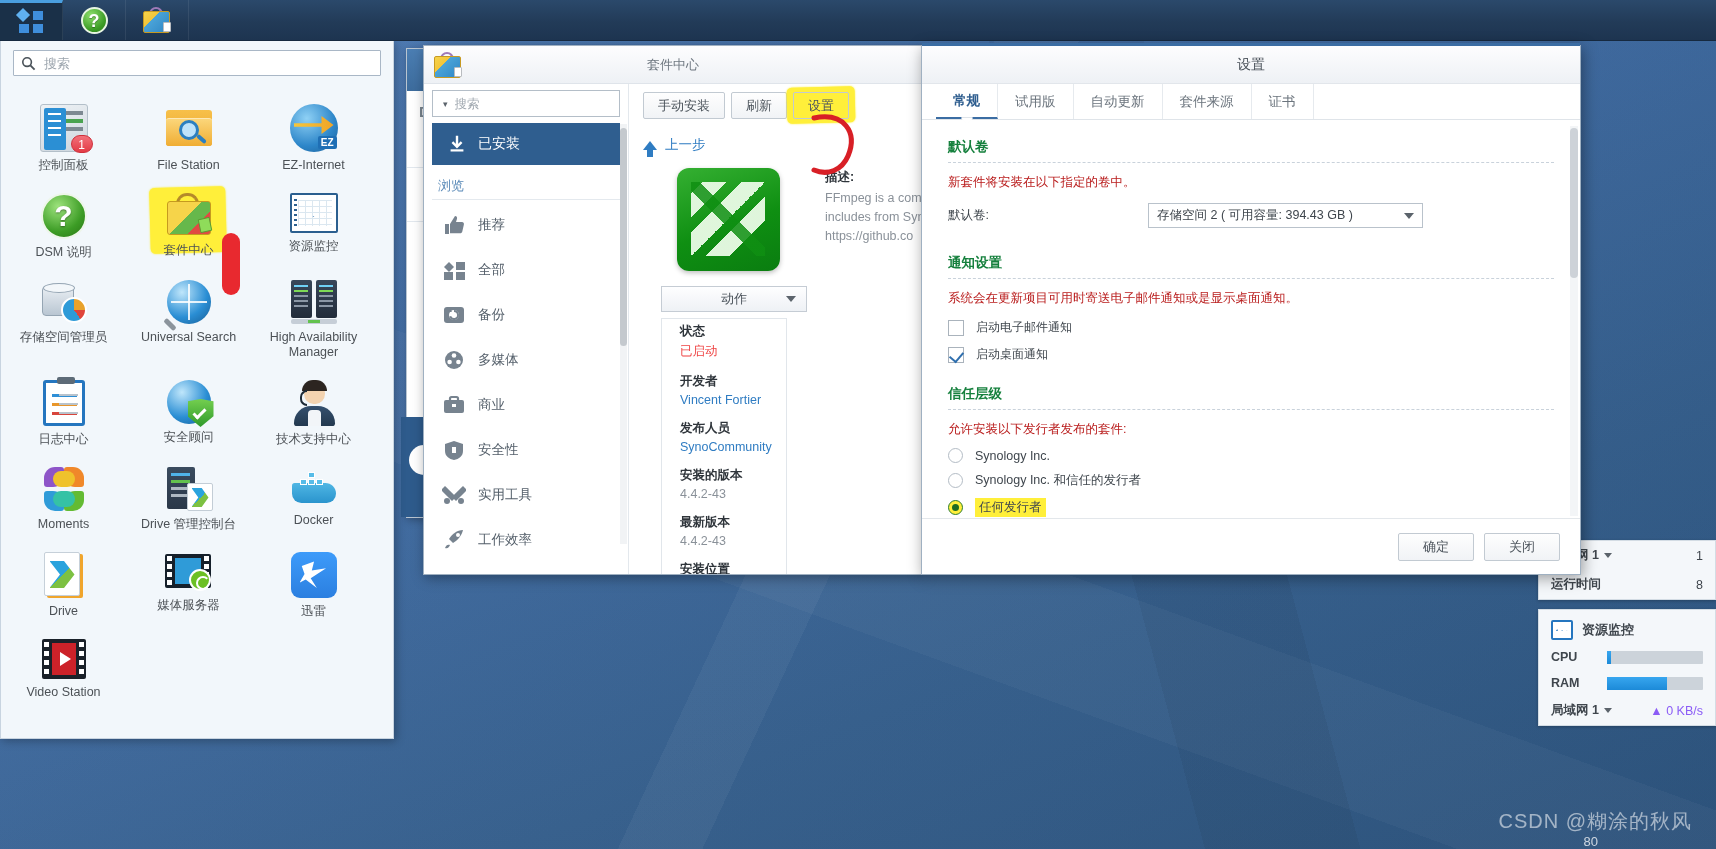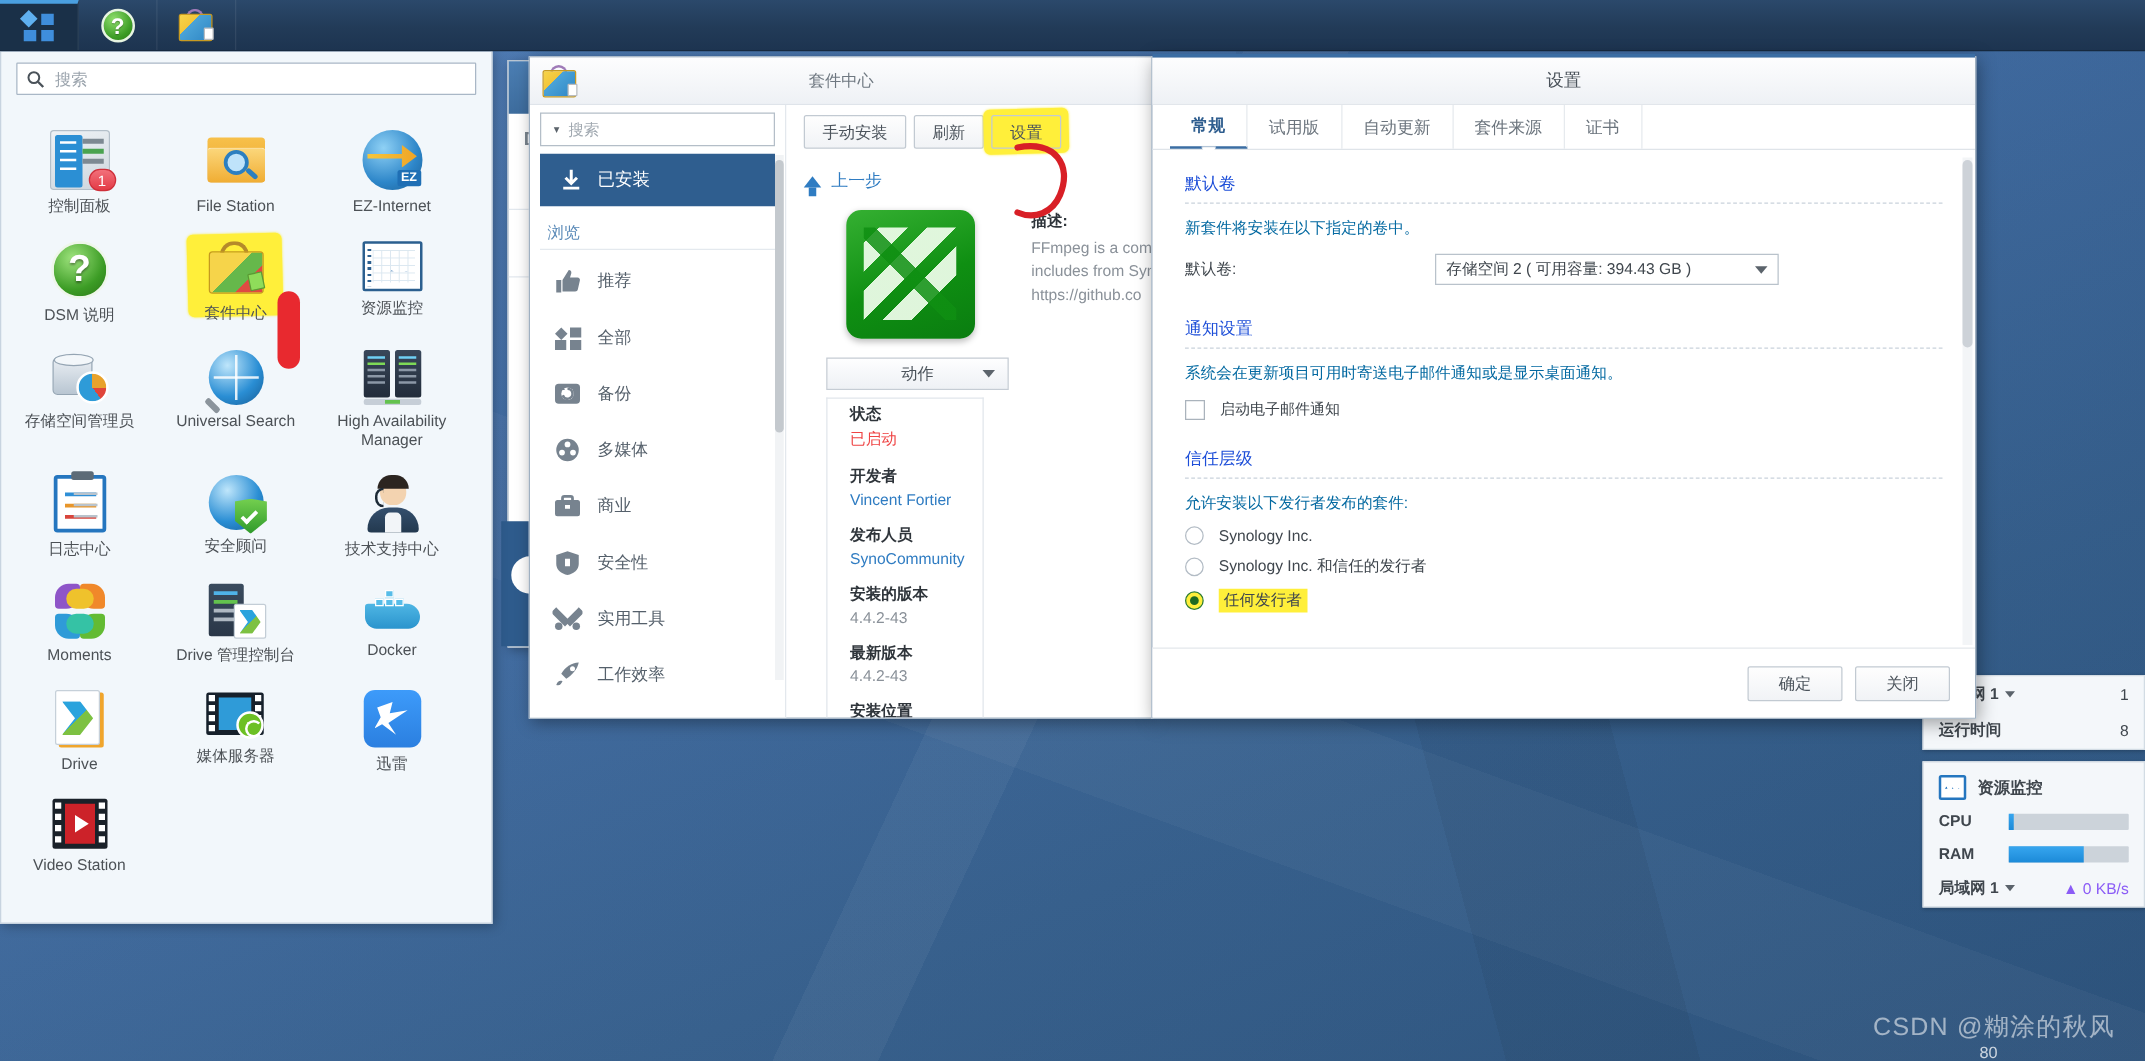--- a/index.html
+++ b/index.html
@@ -383,23 +383,23 @@
     border-right:1px solid #e6eaee; cursor:pointer; position:relative;
   }
   .tab.active { color:#2f5e8f; font-weight:bold; border-bottom:2px solid #3b6da3;}
   .tab.active::after{
     content:""; position:absolute; left:50%; margin-left:-6px; bottom:-8px;
     width:0;height:0;border-left:6px solid transparent;border-right:6px solid transparent;border-top:7px solid #fff;
     filter:drop-shadow(0 -1px 0 #dfe4e9);
   }
 
   .setbody { padding:18px 26px 0 26px; height:400px; position:relative; overflow:hidden;}
-  .grp-title { font-size:13.5px; color:#1d4ed8; margin-bottom:6px;}
+  .grp-title { font-size:13.5px; color:#15803d; margin-bottom:6px;font-weight:bold;}
   .grp-line { border-bottom:1px dashed #c9d2db; margin-bottom:11px;}
-  .grp-desc { font-size:12.5px; color:#0369a1; margin-bottom:12px;}
+  .grp-desc { font-size:12.5px; color:#b91c1c; margin-bottom:12px;}
   .field-row { display:flex; align-items:center; }
   .field-label { font-size:12.5px; color:#3f464d; width:200px;}
   .select {
     width:275px; height:25px; border:1px solid #b9c2cb; background:#fff;
     display:flex; align-items:center; padding:0 8px; font-size:12.5px; color:#3f464d; position:relative; cursor:pointer;
   }
   .select .caret{position:absolute;right:8px;width:0;height:0;border-left:5px solid transparent;border-right:5px solid transparent;border-top:6px solid #5b636b;}
 
   .chk-row { display:flex; align-items:center; margin-bottom:10px; cursor:pointer;}
   .chkbox { width:16px;height:16px;border:1px solid #aab3bc;background:#fff;margin-right:12px;position:relative;}
@@ -884,20 +884,24 @@
       </div>
 
       <div class="grp-title" style="margin-top:26px;">通知设置</div>
       <div class="grp-line"></div>
       <div class="grp-desc">系统会在更新项目可用时寄送电子邮件通知或是显示桌面通知。</div>
 
       <div class="chk-row">
         <span class="chkbox"></span>
         <span class="chk-label">启动电子邮件通知</span>
       </div>
+      <div class="chk-row">
+        <span class="chkbox checked"></span>
+        <span class="chk-label">启动桌面通知</span>
+      </div>
 
       <div class="grp-title" style="margin-top:22px;">信任层级</div>
       <div class="grp-line"></div>
       <div class="grp-desc" style="margin-bottom:10px;">允许安装以下发行者发布的套件:</div>
 
       <div class="rad-row">
         <span class="radio"></span>
         <span class="rad-label">Synology Inc.</span>
       </div>
       <div class="rad-row">

